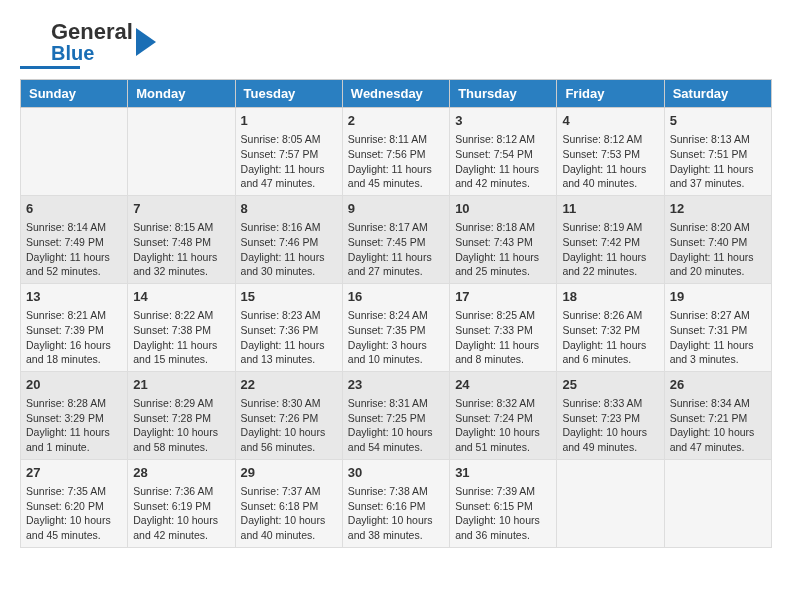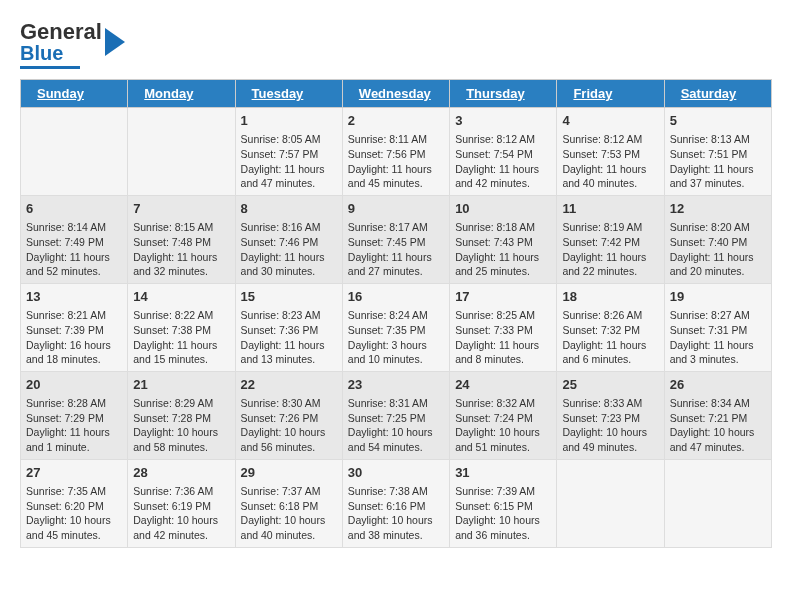--- a/index.html
+++ b/index.html
@@ -40,26 +40,25 @@
       color: #555;
     }
     table {
       width: 100%;
       border-collapse: collapse;
       font-size: 11px;
     }
     thead tr th {
       background-color: #2a7fc1;
       color: #fff;
-      padding: 6px 16px;
+      padding: 6px 8px;
       text-align: left;
       font-size: 13px;
       font-weight: bold;
       border: 1px solid #ccc;
-      text-decoration: underline;
     }
     tbody tr td {
       vertical-align: top;
       padding: 4px 5px;
       border: 1px solid #ddd;
       min-height: 80px;
       width: 14.28%;
       color: #333;
       line-height: 1.4;
     }
@@ -79,21 +78,21 @@
       font-size: 10.5px;
       color: #333;
     }
   </style>
 </head>
 <body>
 
 <div class="header-section">
   <div class="logo">
     <div style="display:flex; align-items:center;">
-      <div style="line-height:1.05;">
+      <div style="line-height:1.05;margin-left:31px;">
         <span style="font-size:22px; font-weight:bold; color:#333;">General</span><br>
         <span style="font-size:20px; font-weight:bold; color:#1a6eb5;">Blue</span>
       </div>
       <div style="margin-left:3px; display:flex; align-items:center;">
         <svg width="20" height="28" viewBox="0 0 20 28">
           <polygon points="0,0 20,14 0,28" fill="#1a6eb5"></polygon>
         </svg>
       </div>
     </div>
     <div class="logo-line"></div>
@@ -236,21 +235,21 @@
           <span class="day-number">19</span>
           <div class="day-info">Sunrise: 8:27 AM</div>
           <div class="day-info">Sunset: 7:31 PM</div>
           <div class="day-info">Daylight: 11 hours and 3 minutes.</div>
         </td>
       </tr>
       <tr>
         <td>
           <span class="day-number">20</span>
           <div class="day-info">Sunrise: 8:28 AM</div>
-          <div class="day-info">Sunset: 7:29 PM</div>
+          <div class="day-info">Sunset: 3:29 PM</div>
           <div class="day-info">Daylight: 11 hours and 1 minute.</div>
         </td>
         <td>
           <span class="day-number">21</span>
           <div class="day-info">Sunrise: 8:29 AM</div>
           <div class="day-info">Sunset: 7:28 PM</div>
           <div class="day-info">Daylight: 10 hours and 58 minutes.</div>
         </td>
         <td>
           <span class="day-number">22</span>

